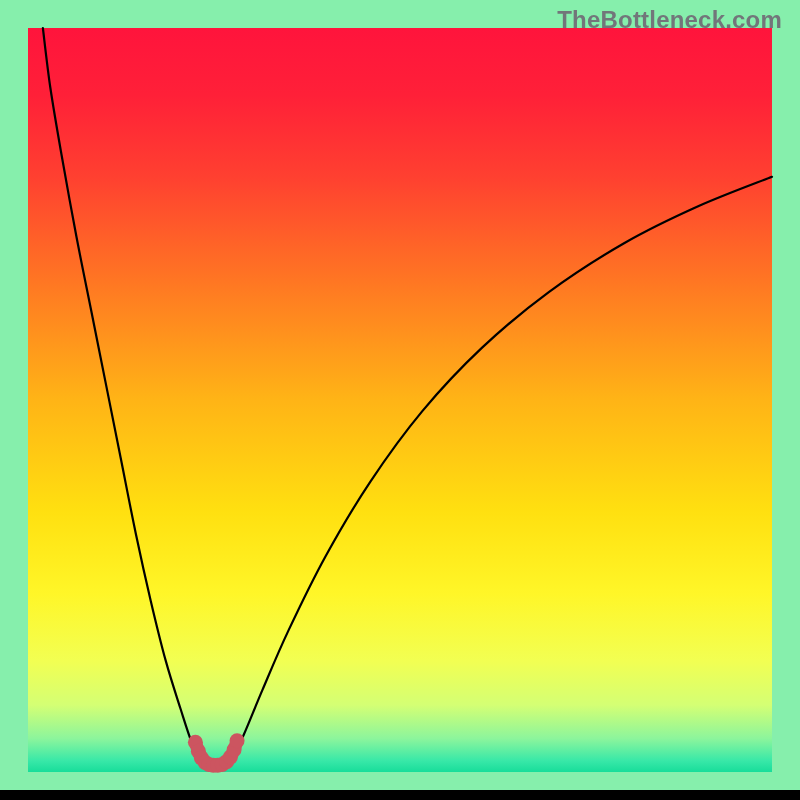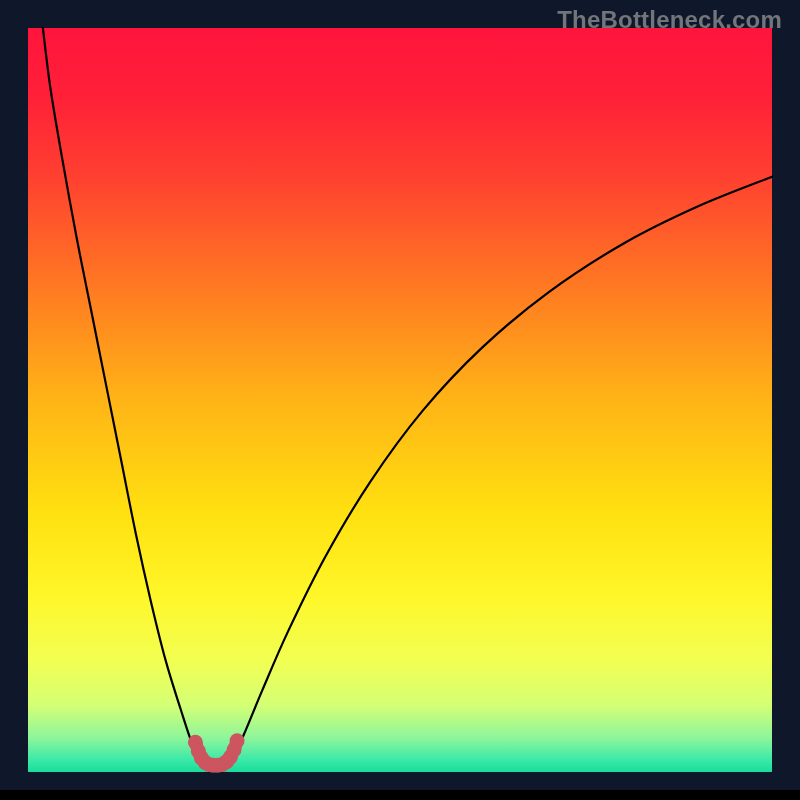--- a/index.html
+++ b/index.html
@@ -7,21 +7,21 @@
     padding: 0;
     width: 800px;
     height: 800px;
     background: #000;
     overflow: hidden;
   }
   .frame {
     position: relative;
     width: 800px;
     height: 790px;
-    background: #0f172a;
+    background: #86efac;
   }
   .watermark {
     position: absolute;
     top: 6px;
     right: 18px;
     font-family: Arial, Helvetica, sans-serif;
     font-size: 24px;
     font-weight: 600;
     color: #72767a;
     letter-spacing: 0.2px;

